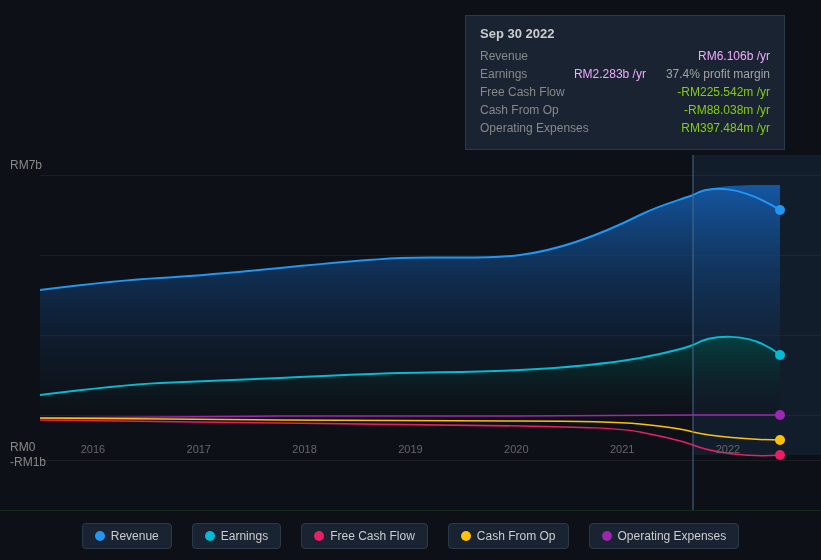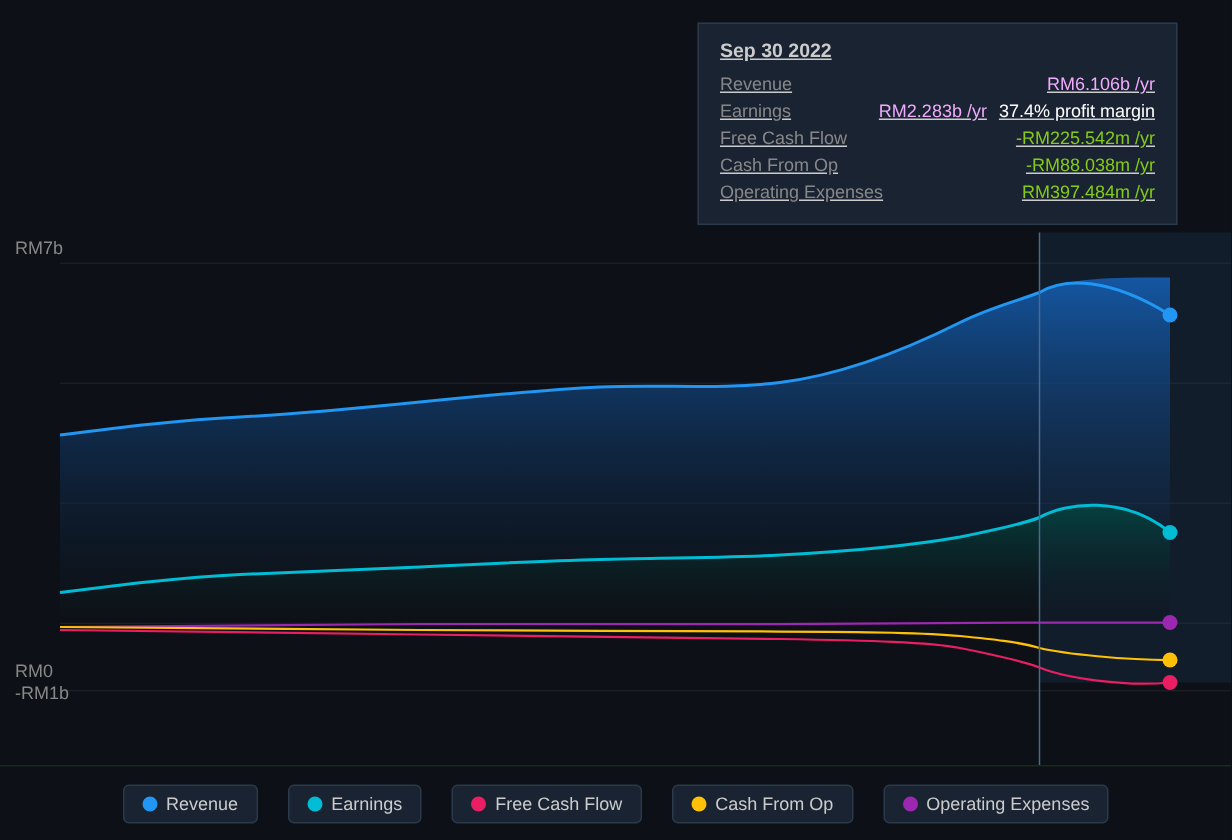--- a/index.html
+++ b/index.html
@@ -34,21 +34,20 @@
 
     .tooltip-box {
       position: absolute;
       top: 15px;
       left: 465px;
       background: #1a2332;
       border: 1px solid #2a3a4a;
       padding: 10px 14px;
       min-width: 320px;
       z-index: 10;
-      text-decoration: underline;
     }
 
     .tooltip-date {
       color: #ccc;
       font-size: 13px;
       font-weight: bold;
       margin-bottom: 8px;
     }
 
     .tooltip-row {
@@ -58,21 +57,21 @@
       margin-bottom: 4px;
       font-size: 12px;
     }
 
     .tooltip-label { color: #888; }
     .tooltip-value { color: #888; margin-left: 10px; }
     .tooltip-value.cyan { color: #f0abfc; }
     .tooltip-value.red { color: #84cc16; text-align: right; }
 
     .profit-margin {
-      color: #ffffff;
+      color: #a3a3a3;
       font-size: 12px;
     }
 
     .x-axis-labels {
       position: absolute;
       bottom: 55px;
       left: 0;
       width: 821px;
       display: flex;
       justify-content: space-around;
@@ -188,39 +187,48 @@
   </svg>
 
   <div class="tooltip-box">
     <div class="tooltip-date">Sep 30 2022</div>
     <div class="tooltip-row">
       <span class="tooltip-label">Revenue</span>
       <span class="tooltip-value cyan">RM6.106b /yr</span>
     </div>
     <div class="tooltip-row">
       <span class="tooltip-label">Earnings</span>
-      <div style="display:flex;align-items:center;gap:8px;">
+      <div style="display:flex;align-items:center;gap:20px;">
         <span class="tooltip-value cyan">RM2.283b /yr</span>
         <span class="profit-margin">37.4% profit margin</span>
       </div>
     </div>
     <div class="tooltip-row">
       <span class="tooltip-label">Free Cash Flow</span>
       <span class="tooltip-value red">-RM225.542m /yr</span>
     </div>
     <div class="tooltip-row">
       <span class="tooltip-label">Cash From Op</span>
       <span class="tooltip-value red">-RM88.038m /yr</span>
     </div>
     <div class="tooltip-row">
       <span class="tooltip-label">Operating Expenses</span>
       <span class="tooltip-value red">RM397.484m /yr</span>
     </div>
   </div>
 
+  <div class="x-axis-labels">
+    <span class="x-label">2016</span>
+    <span class="x-label">2017</span>
+    <span class="x-label">2018</span>
+    <span class="x-label">2019</span>
+    <span class="x-label">2020</span>
+    <span class="x-label">2021</span>
+    <span class="x-label">2022</span>
+  </div>
 </div>
 
 <div class="legend-bar">
   <div class="legend-item">
     <div class="legend-dot" style="background:#2196f3;"></div>
     <span>Revenue</span>
   </div>
   <div class="legend-item">
     <div class="legend-dot" style="background:#00bcd4;"></div>
     <span>Earnings</span>

